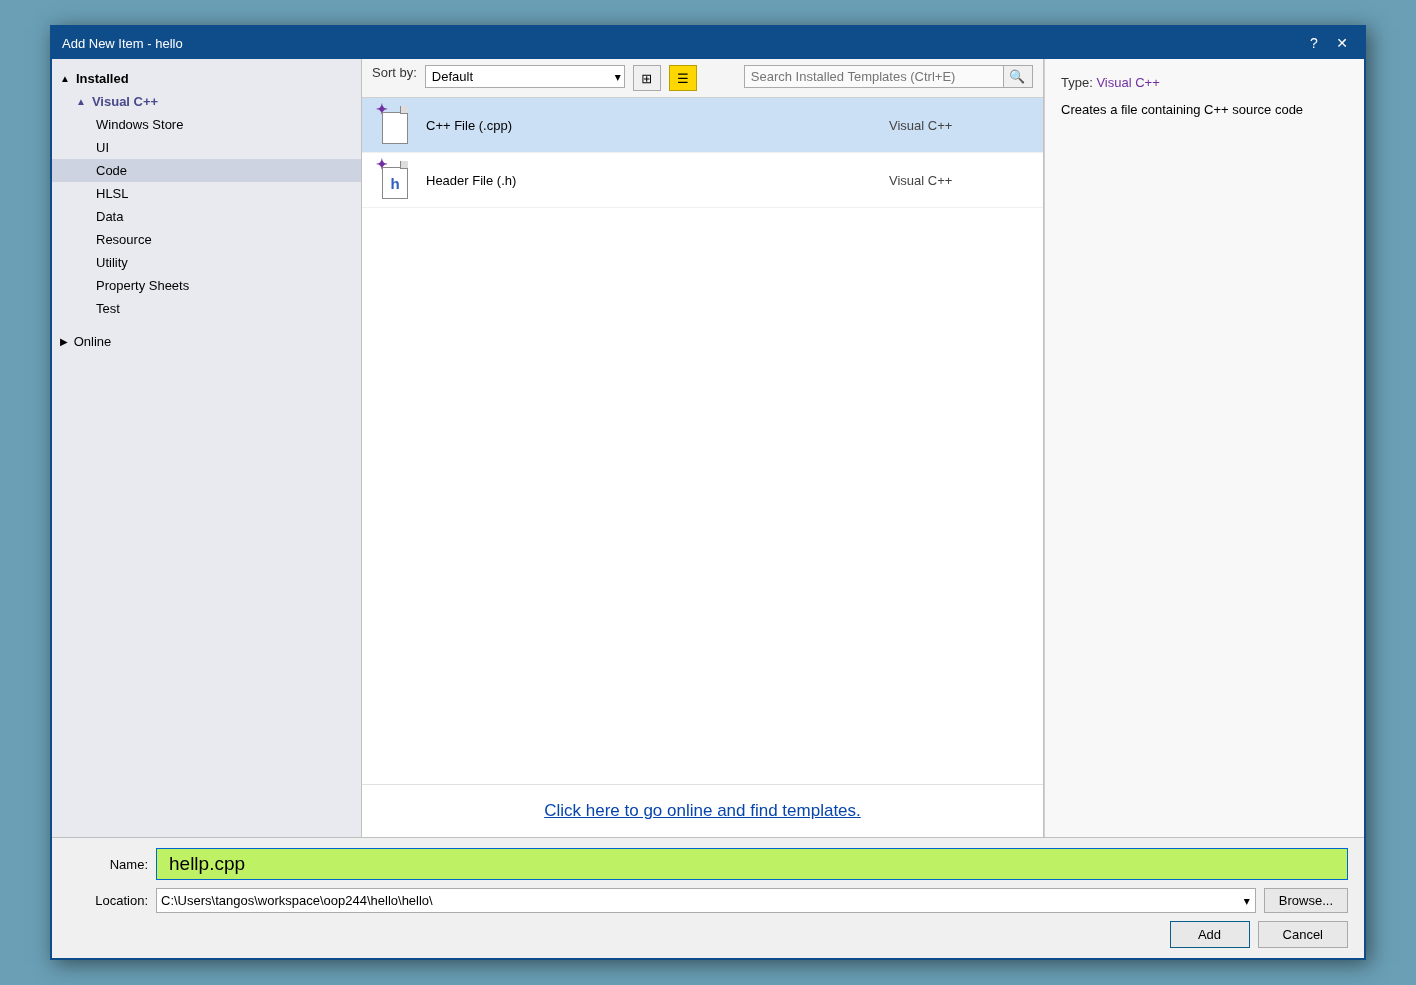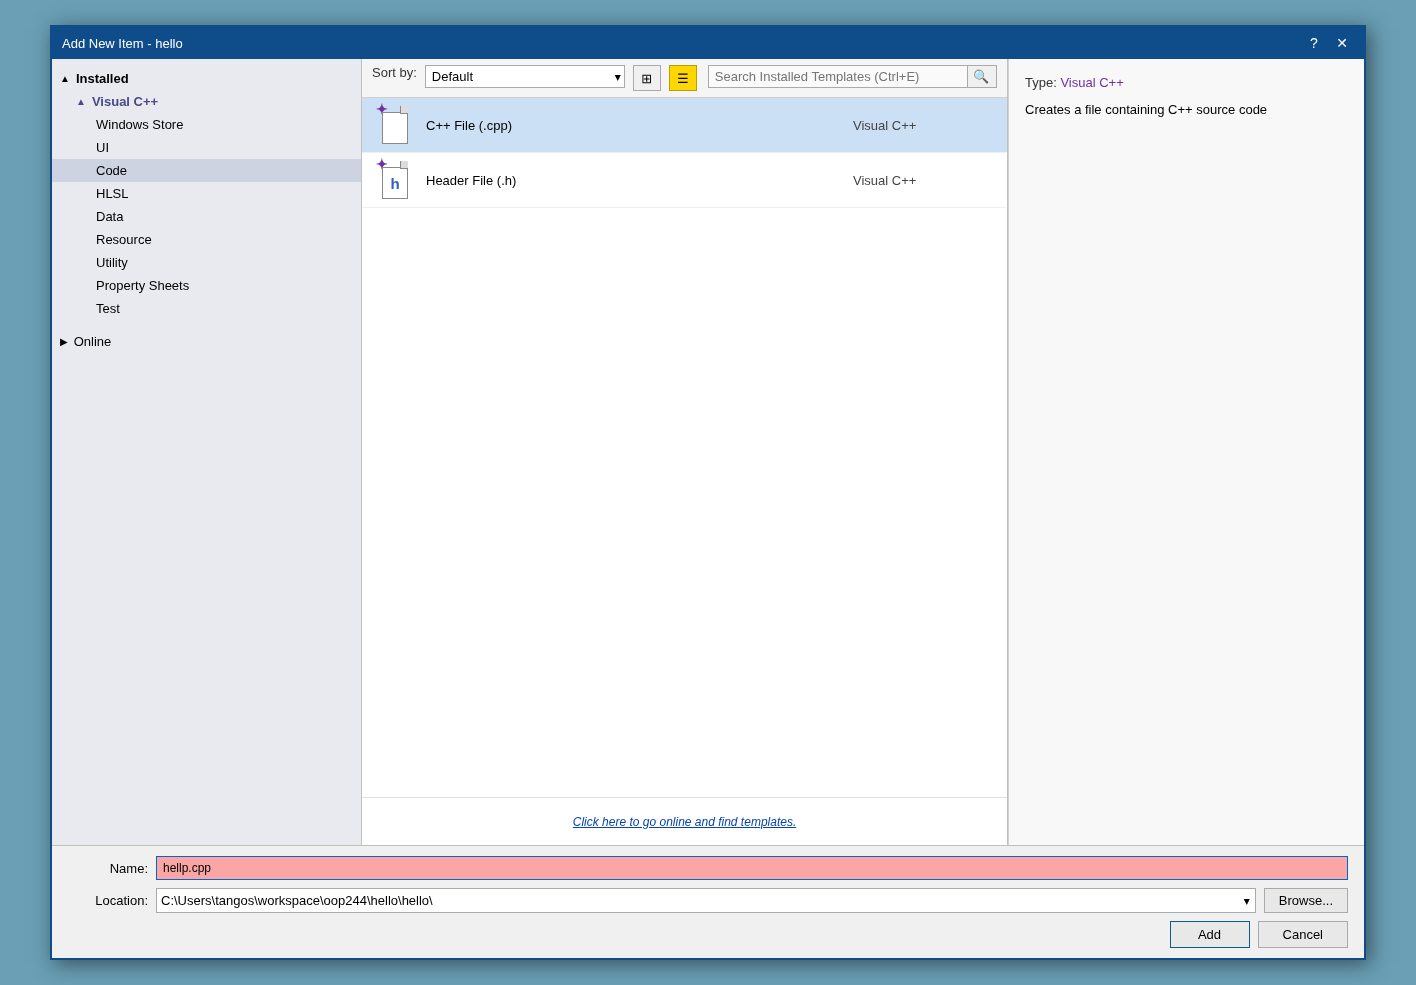--- a/index.html
+++ b/index.html
@@ -203,27 +203,26 @@
     }
     .go-online {
       text-align: center;
       padding: 16px;
       border-top: 1px solid #e0e0e0;
       flex-shrink: 0;
     }
     .go-online a {
       color: #0645ad;
       text-decoration: underline;
-      font-size: 12px;
-      cursor: pointer;
-      font-style: italic;
+      font-size: 17px;
+      cursor: pointer;
     }
     
     .info-panel {
-      width: 356px;
+      width: 320px;
       background: #f8f8f8;
       padding: 16px;
       flex-shrink: 0;
       border-left: 1px solid #d0d0d0;
     }
     .info-type {
       font-size: 13px;
       margin-bottom: 10px;
     }
     .info-type .label { color: #333; font-weight: normal; }
@@ -249,23 +248,23 @@
     .field-label {
       width: 80px;
       text-align: right;
       font-size: 13px;
       color: #000;
       flex-shrink: 0;
     }
     .field-input {
       flex: 1;
       border: 1px solid #0066cc;
-      padding: 4px 6px;
-      font-size: 12px;
-      background: #fca5a5;
+      padding: 4px 12px;
+      font-size: 19px;
+      background: #bef264;
       outline: none;
     }
     .field-select-wrap {
       position: relative;
       flex: 1;
     }
     .field-select {
       width: 100%;
       border: 1px solid #aaa;
       padding: 4px 24px 4px 4px;

